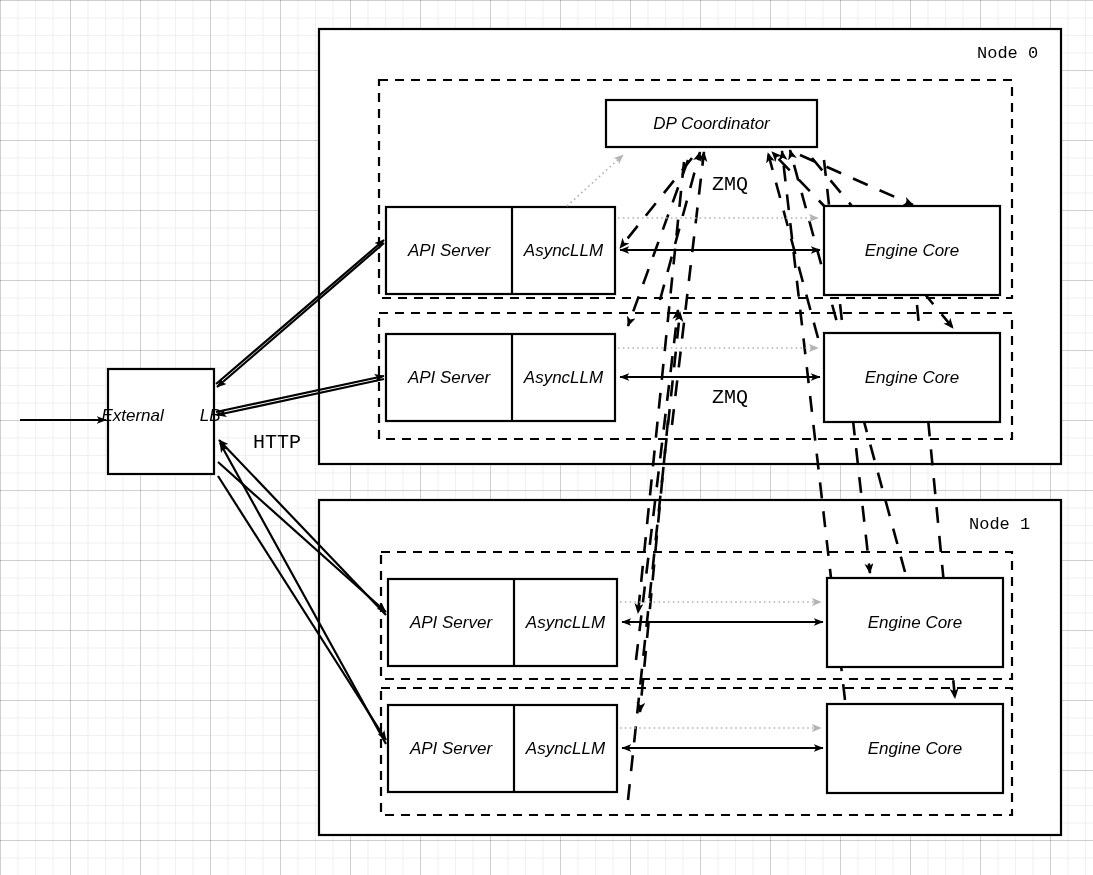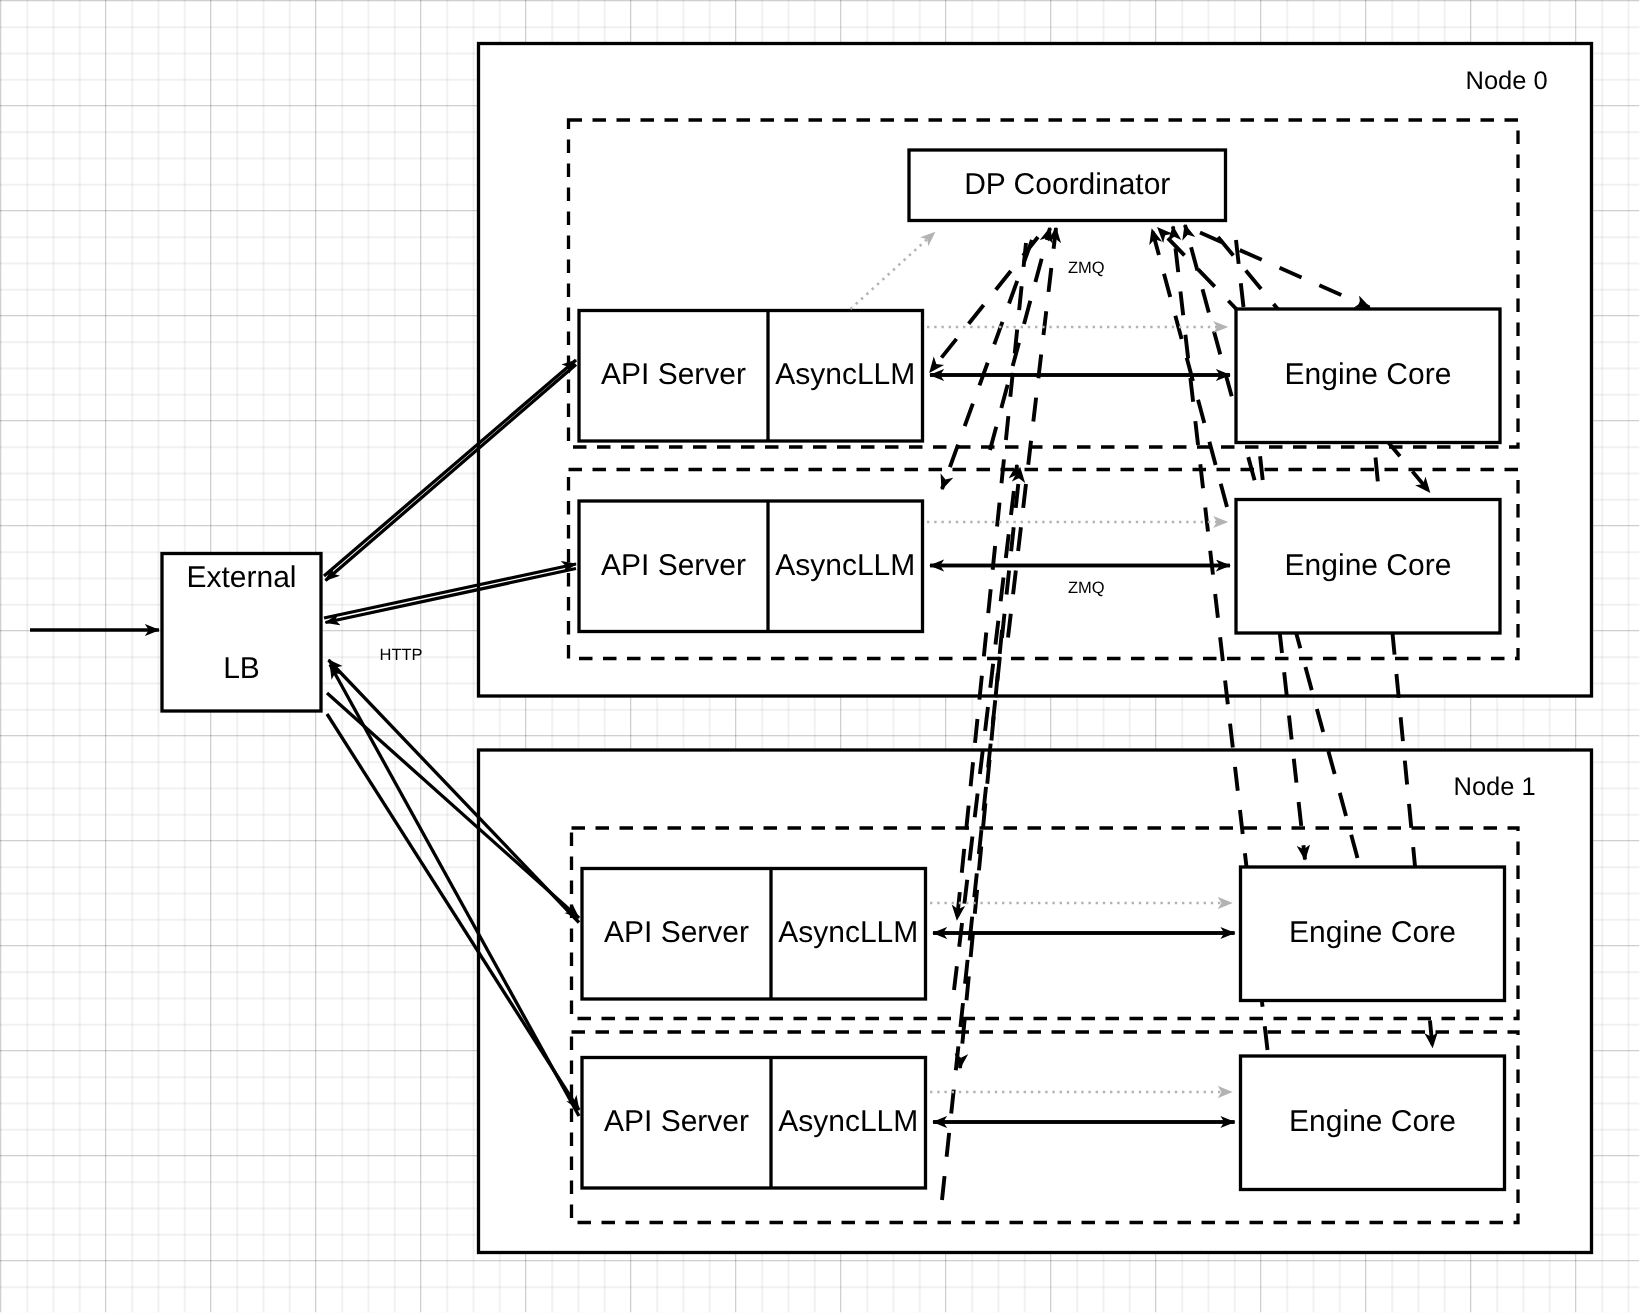--- a/index.html
+++ b/index.html
@@ -29,33 +29,34 @@
   }
   #diagram-svg {
     position: absolute;
     left: 0;
     top: 0;
     width: 1093px;
     height: 875px;
   }
   .lbl {
     position: absolute;
-    font-family: Liberation Sans, sans-serif;
+    font-family: Liberation Mono, monospace;
     color: #000000;
     white-space: nowrap;
     pointer-events: none;
   }
   .lbl-node {
     font-size: 17px;
   }
   .lbl-box {
+    font-size: 17px;
+    font-style: italic;
+  }
+  .lbl-edge {
     font-size: 20px;
-  }
-  .lbl-edge {
-    font-size: 11px;
   }
   .box-text-wrap {
     position: absolute;
     display: flex;
     align-items: center;
     justify-content: center;
     text-align: center;
     line-height: 1.25;
   }
 </style>
@@ -206,21 +207,21 @@
 
       <line x1="567" y1="206" x2="623" y2="155" marker-end="url(#arrow-gray)"></line>
     </g>
   </svg>
 
   <div class="lbl lbl-node" style="left:977px; top:44px;">Node 0</div>
   <div class="lbl lbl-node" style="left:969px; top:515px;">Node 1</div>
 
   <div class="box-text-wrap lbl-box" style="left:606px; top:100px; width:211px; height:47px;">DP Coordinator</div>
 
-  <div class="box-text-wrap" style="left:108px; top:369px; width:106px; height:94px; flex-direction:column;gap:36px;">
+  <div class="box-text-wrap" style="left:108px; top:369px; width:106px; height:94px; flex-direction:row;gap:36px;">
     <span class="lbl-box">External</span>
     <span class="lbl-box">LB</span>
   </div>
 
   <div class="box-text-wrap lbl-box" style="left:386px; top:207px; width:126px; height:87px;">API Server</div>
   <div class="box-text-wrap lbl-box" style="left:512px; top:207px; width:103px; height:87px;">AsyncLLM</div>
 
   <div class="box-text-wrap lbl-box" style="left:386px; top:334px; width:126px; height:87px;">API Server</div>
   <div class="box-text-wrap lbl-box" style="left:512px; top:334px; width:103px; height:87px;">AsyncLLM</div>
 

